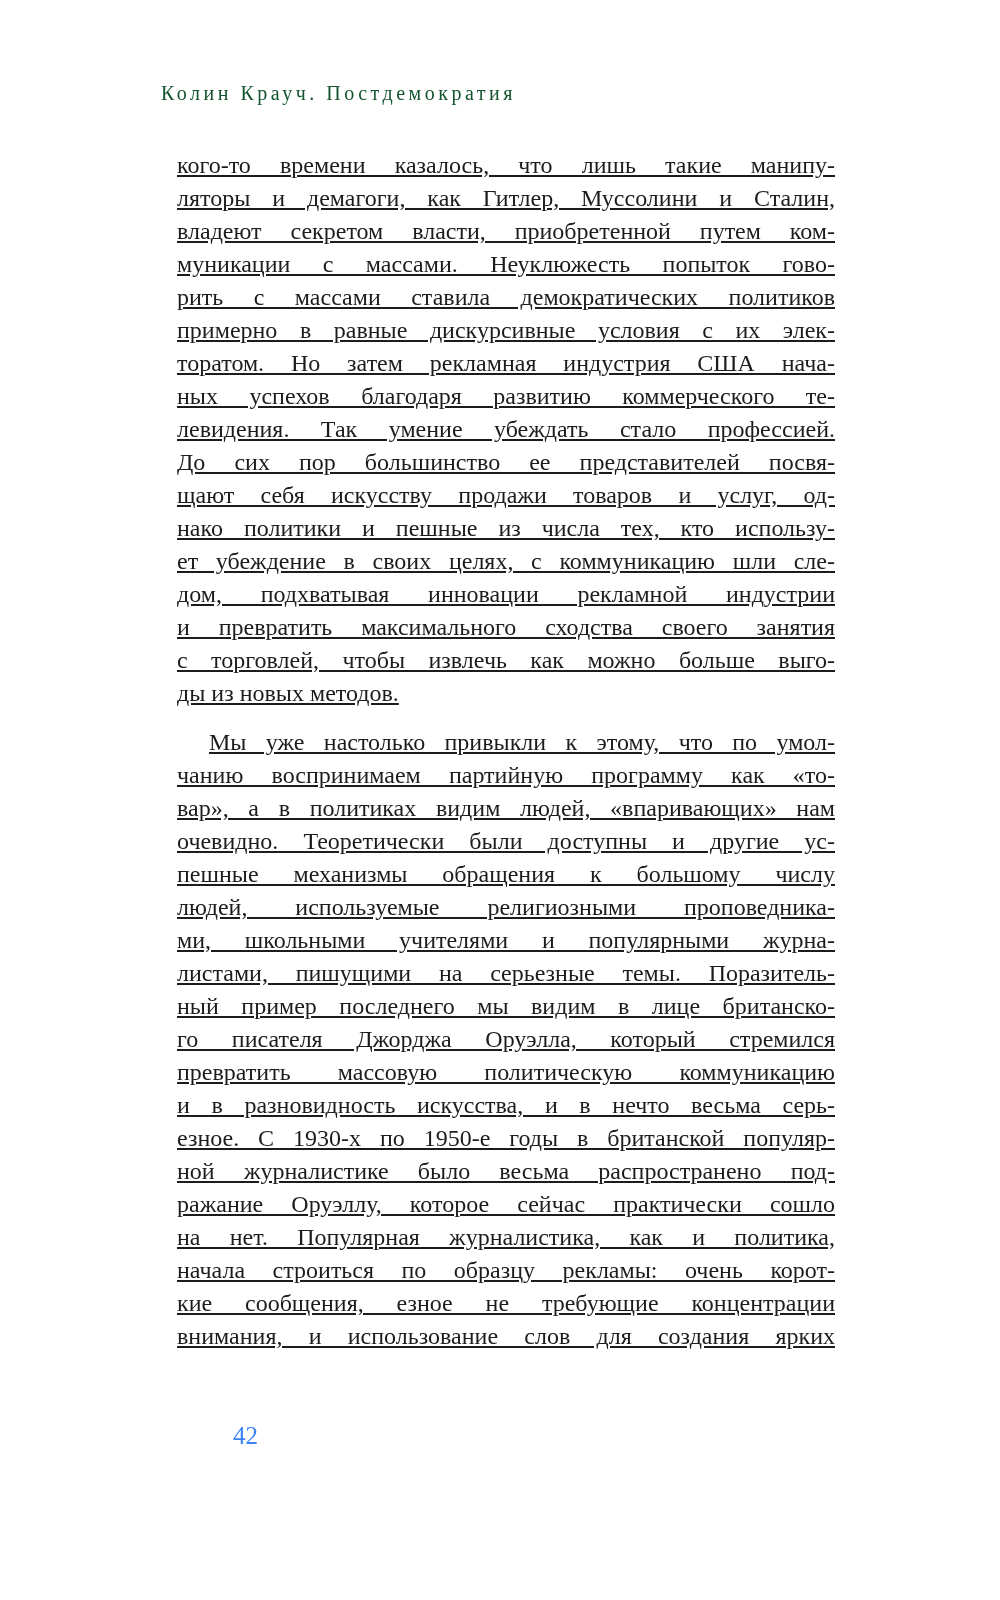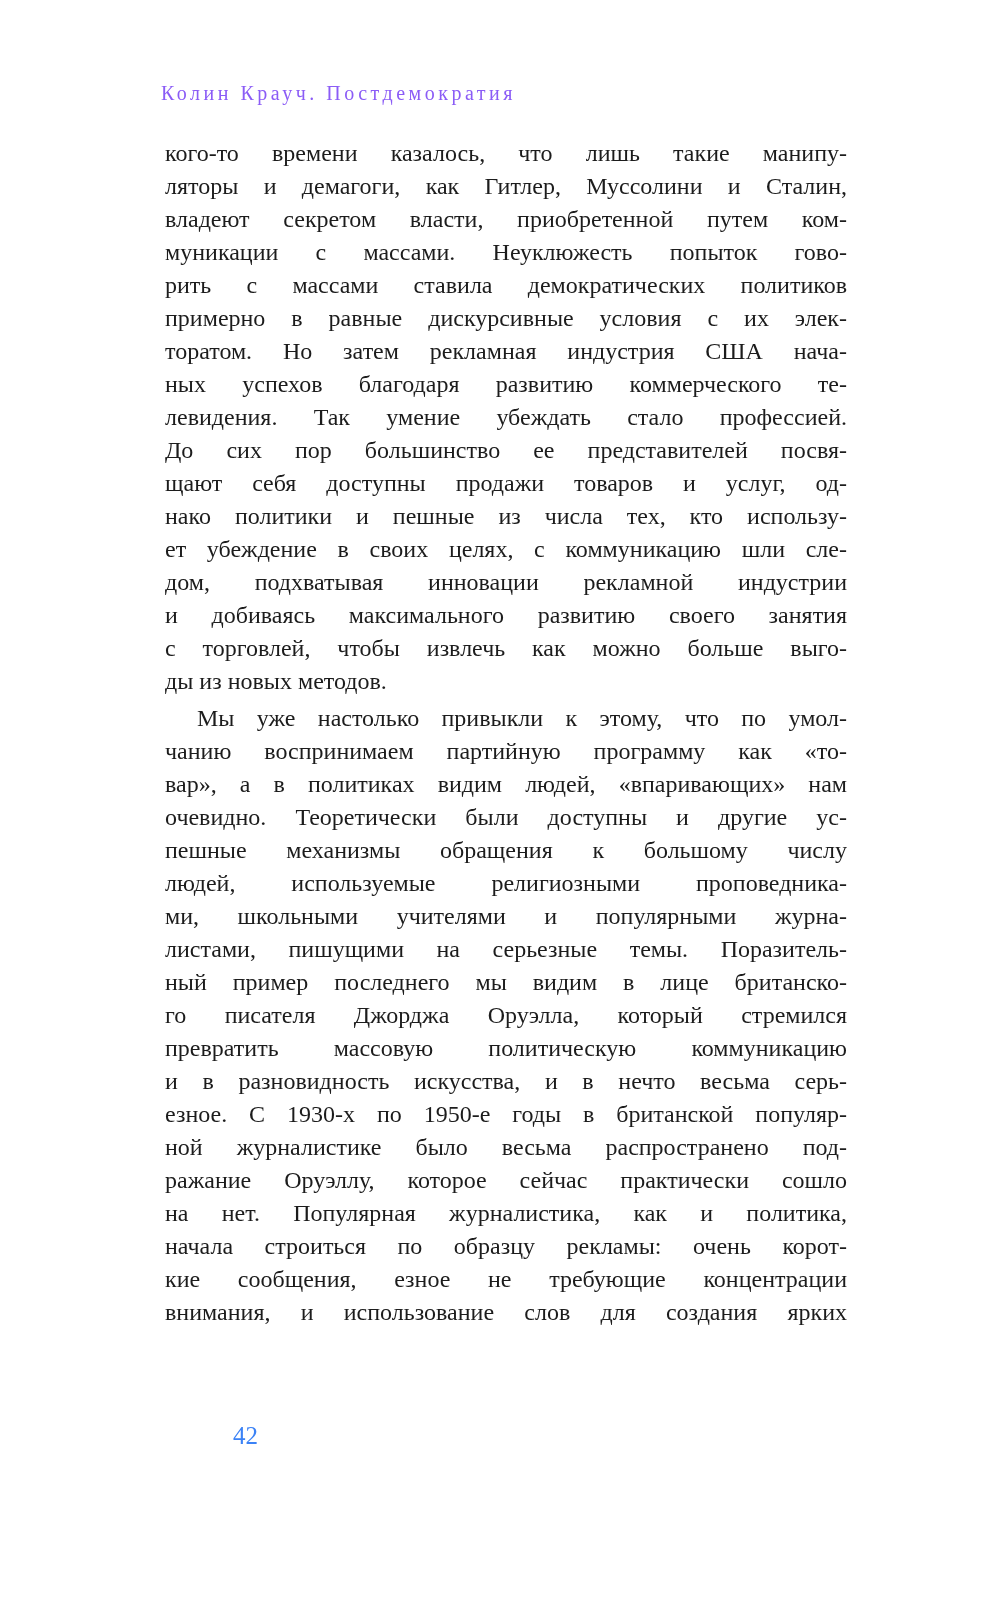--- a/index.html
+++ b/index.html
@@ -16,35 +16,36 @@
     font-family: "Liberation Serif", "DejaVu Serif", serif;
     color: #1c1c1c;
   }
   .running-head {
     position: absolute;
     left: 161px;
     top: 82px;
     width: 700px;
     font-size: 20px;
     letter-spacing: 3.5px;
-    color: #8b5cf6;
+    color: #14532d;
     white-space: nowrap;
   }
   .body-text {
     position: absolute;
     left: 161px;
     top: 133px;
     width: 690px;
     font-size: 24px;
     line-height: 33px;
     color: #1c1c1c;
   }
   .para {
-    margin: 4px;
+    margin: 16px;
     padding: 0;
+    text-decoration: underline;
   }
   .line {
     text-align: justify;
     text-align-last: justify;
     white-space: normal;
     height: 33px;
     overflow: hidden;
   }
   .line.last-short {
     text-align-last: left;
@@ -71,25 +72,25 @@
         <div class="line">кого-то времени казалось, что лишь такие манипу-</div>
         <div class="line">ляторы и демагоги, как Гитлер, Муссолини и Сталин,</div>
         <div class="line">владеют секретом власти, приобретенной путем ком-</div>
         <div class="line">муникации с массами. Неуклюжесть попыток гово-</div>
         <div class="line">рить с массами ставила демократических политиков</div>
         <div class="line">примерно в равные дискурсивные условия с их элек-</div>
         <div class="line">торатом. Но затем рекламная индустрия США нача-</div>
         <div class="line">ных успехов благодаря развитию коммерческого те-</div>
         <div class="line">левидения. Так умение убеждать стало профессией.</div>
         <div class="line">До сих пор большинство ее представителей посвя-</div>
-        <div class="line">щают себя доступны продажи товаров и услуг, од-</div>
+        <div class="line">щают себя искусству продажи товаров и услуг, од-</div>
         <div class="line">нако политики и пешные из числа тех, кто использу-</div>
         <div class="line">ет убеждение в своих целях, с коммуникацию шли сле-</div>
         <div class="line">дом, подхватывая инновации рекламной индустрии</div>
-        <div class="line">и добиваясь максимального развитию своего занятия</div>
+        <div class="line">и превратить максимального сходства своего занятия</div>
         <div class="line">с торговлей, чтобы извлечь как можно больше выго-</div>
         <div class="line last-short">ды из новых методов.</div>
       </div>
       <div class="para">
         <div class="line indent">Мы уже настолько привыкли к этому, что по умол-</div>
         <div class="line">чанию воспринимаем партийную программу как «то-</div>
         <div class="line">вар», а в политиках видим людей, «впаривающих» нам</div>
         <div class="line">очевидно. Теоретически были доступны и другие ус-</div>
         <div class="line">пешные механизмы обращения к большому числу</div>
         <div class="line">людей, используемые религиозными проповедника-</div>

